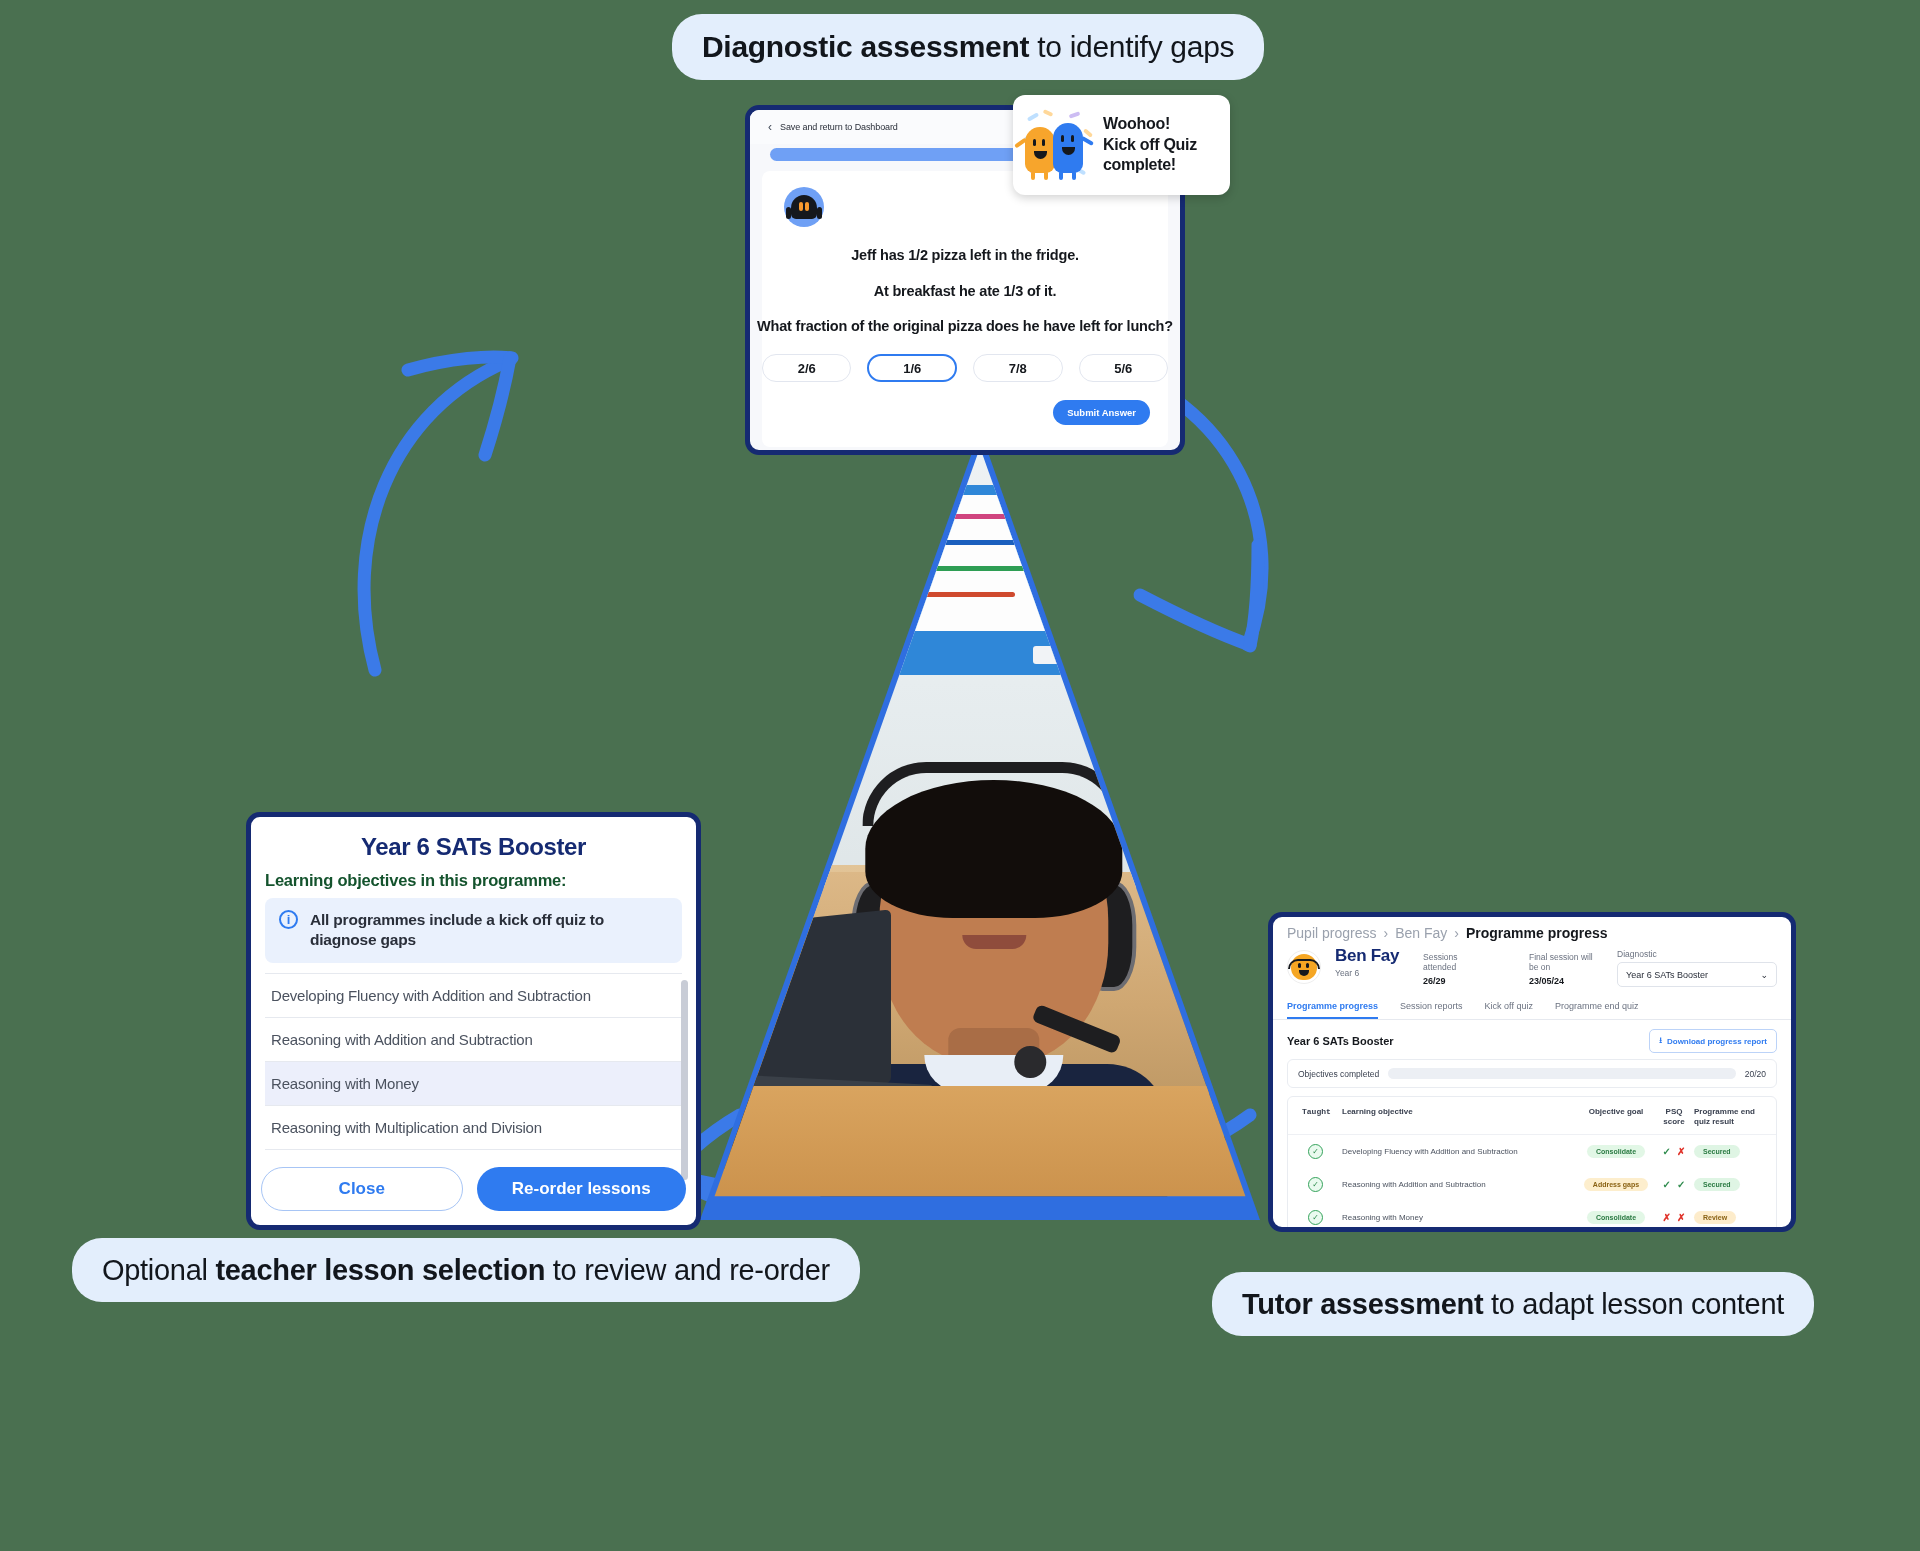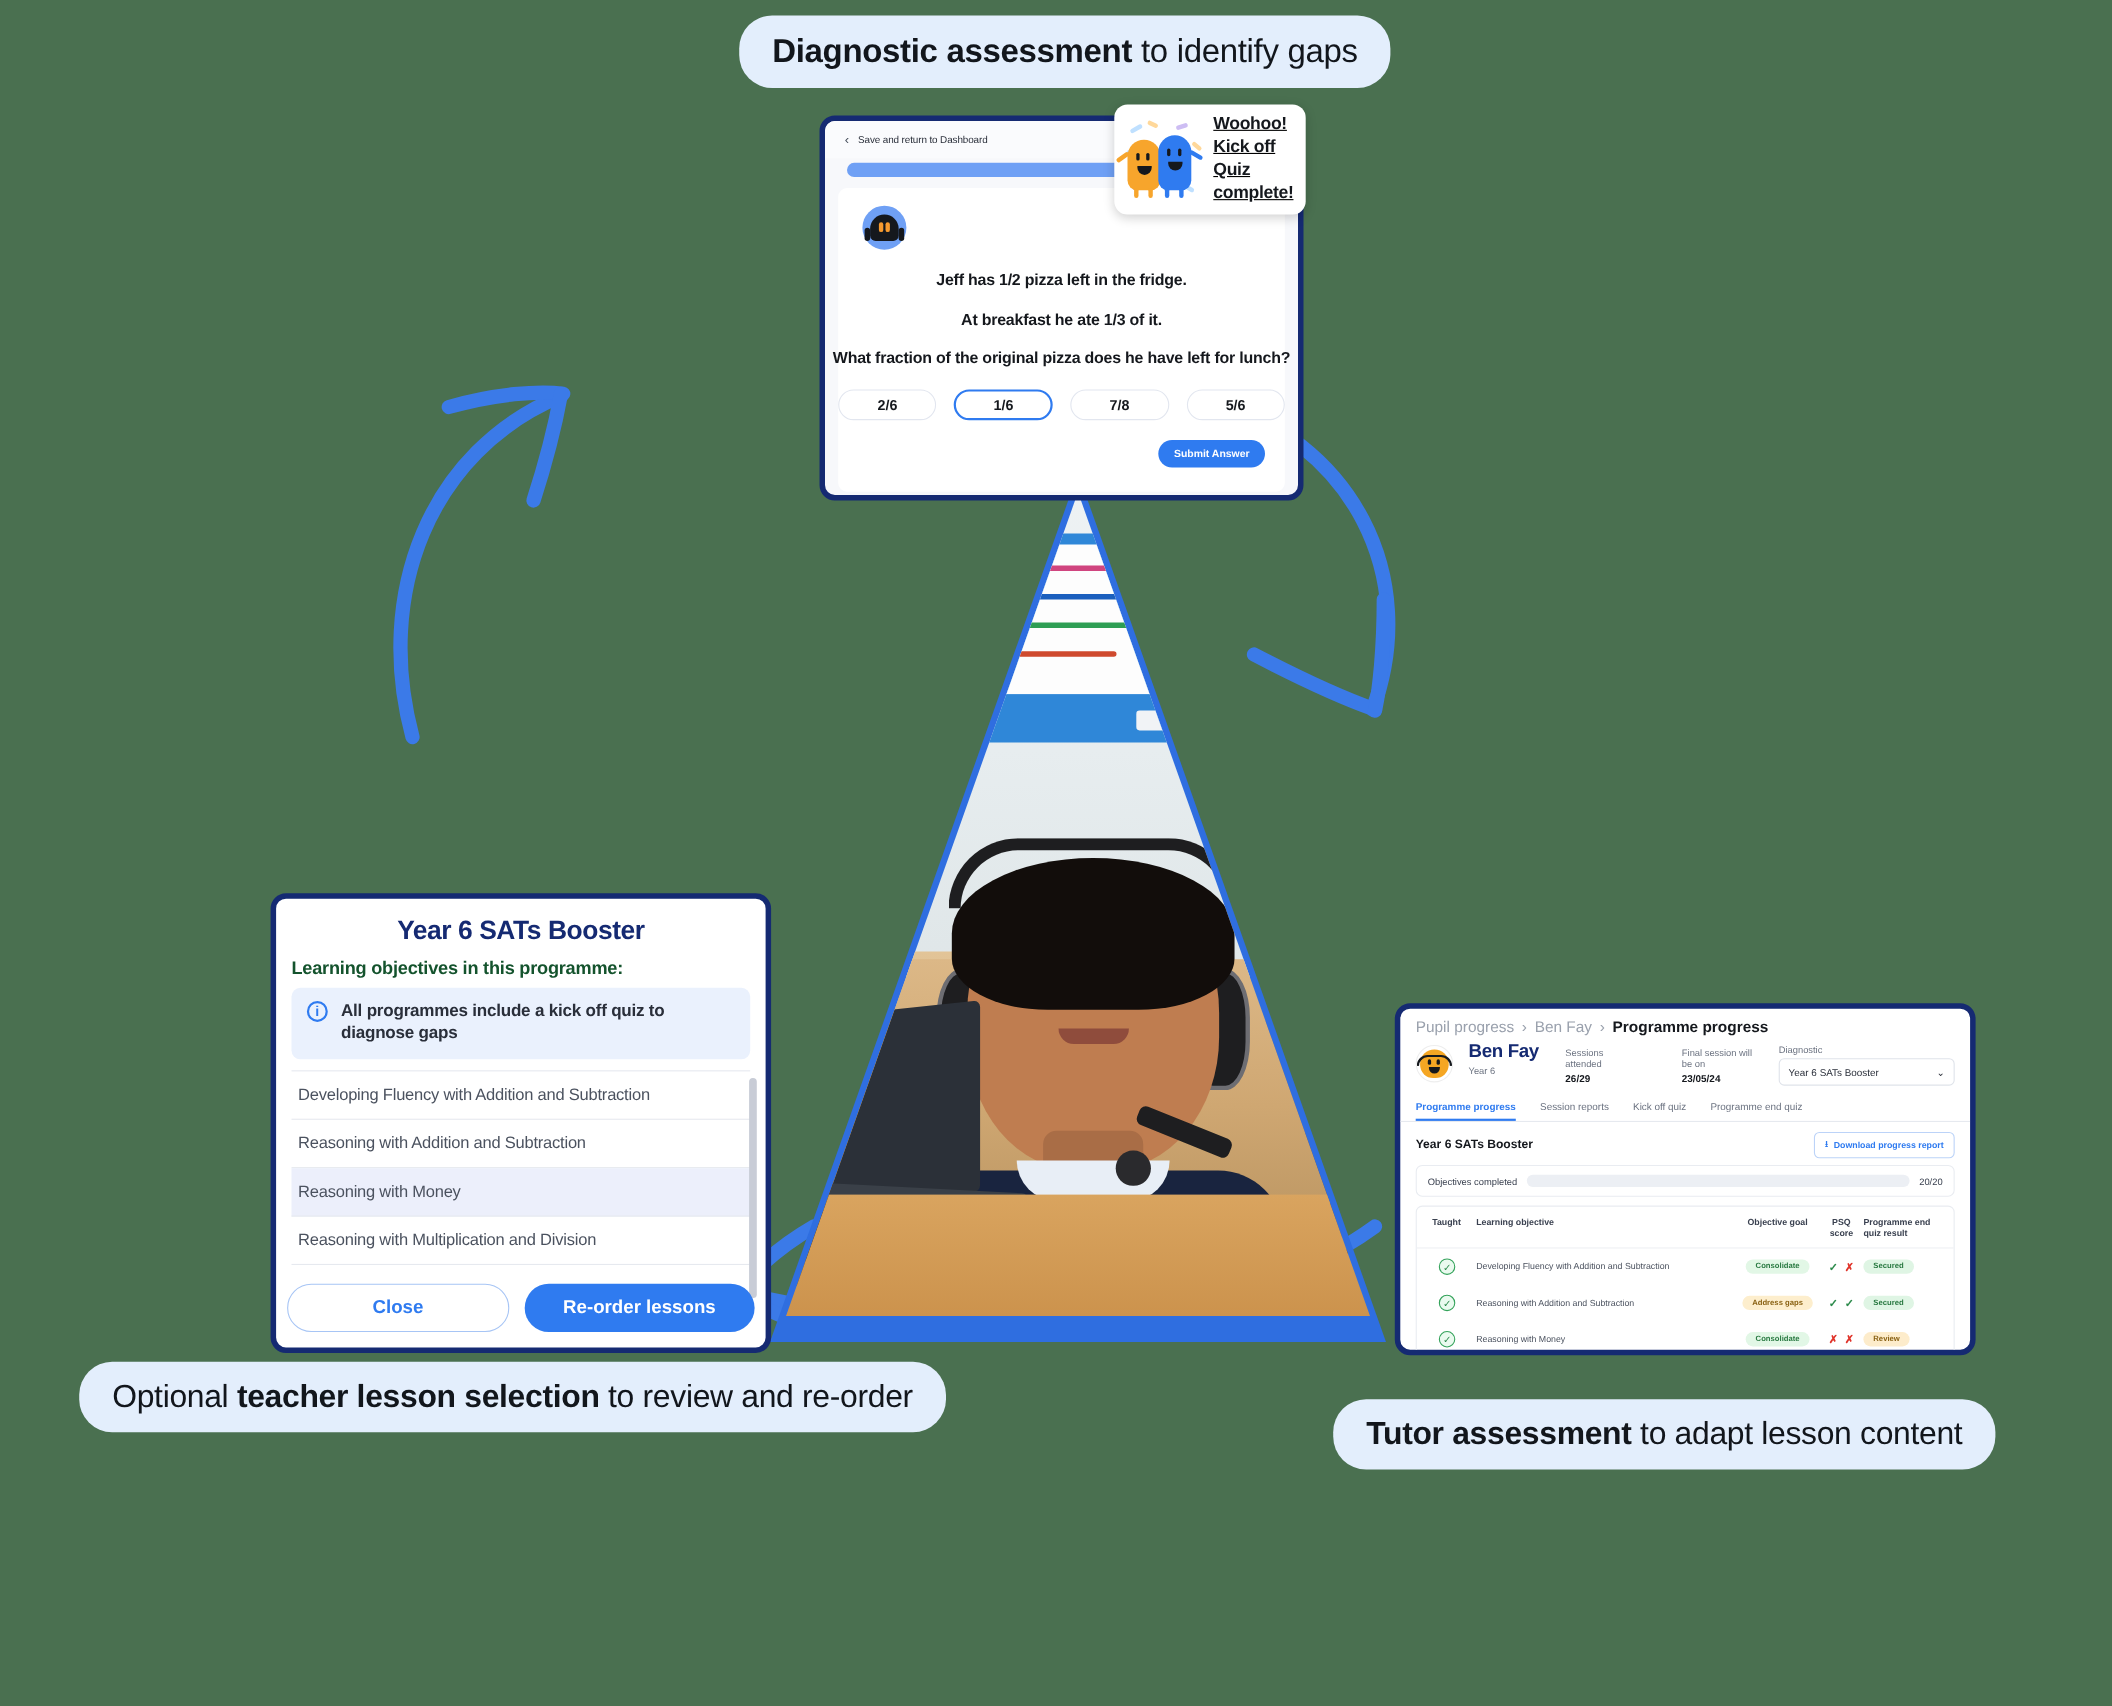--- a/index.html
+++ b/index.html
@@ -144,23 +144,23 @@
   .opts { position:absolute; top:183px; left:0; right:0; display:flex; justify-content:center; gap:16px; }
   .opt { width:92px; height:28px; border:1.5px solid #e2e6ef; border-radius:16px;
          display:flex; align-items:center; justify-content:center;
          font-weight:700; font-size:13px; color:#15181d; background:#fff; }
   .opt.sel { border-color:#2f7bf0; border-width:2px; }
   .submit-btn { position:absolute; right:18px; bottom:22px; background:#2f7bf0; color:#fff;
                 font-size:9.5px; font-weight:700; padding:7px 14px; border-radius:14px; }
 
   
   #woohoo {
-    position:absolute; left:1013px; top:95px; width:174px; height:100px;
+    position:absolute; left:1013px; top:95px; width:217px; height:100px;
     background:#fff; border-radius:12px; box-shadow: 0 3px 10px rgba(0,0,0,.18);
-    display:flex; align-items:center; gap:8px; padding: 8px 10px; text-decoration: underline;
+    display:flex; align-items:center; gap:8px; padding: 8px 10px;
   }
   .mascots { width:72px; height:72px; position:relative; flex:none; }
   .mb { position:absolute; bottom:8px; width:30px; height:46px; border-radius:15px 15px 9px 9px; }
   .mb.o { left:2px; background:#f7a52c; }
   .mb.b { left:30px; background:#2f7bf0; height:50px; bottom:8px; }
   .m-eye { position:absolute; top:12px; width:3px; height:7px; background:#15181d; border-radius:2px; }
   .mb.o .m-eye.l{left:8px;} .mb.o .m-eye.r{left:17px;}
   .mb.b .m-eye.l{left:8px;} .mb.b .m-eye.r{left:18px;}
   .m-mouth { position:absolute; top:24px; left:9px; width:13px; height:8px;
              background:#15181d; border-radius:0 0 9px 9px; }
@@ -218,21 +218,21 @@
   .obj-box { margin:0 14px; border:1px solid #e9ecf1; border-radius:6px; padding:8px 10px;
              display:flex; align-items:center; gap:9px; }
   .obj-lbl { font-size:8.5px; color:#3a4150; white-space:nowrap; }
   .obj-track { flex:1; height:11px; background:#eceff4; border-radius:7px; overflow:hidden; }
   .obj-fill { height:100%; background:#2f7bf0; border-radius:7px; }
   .obj-count { font-size:8.5px; color:#3a4150; }
   .tbl-box { margin:8px 14px 0; border:1px solid #e9ecf1; border-radius:6px; }
   .tbl-h { display:flex; align-items:flex-start; padding:10px 8px 7px; border-bottom:1px solid #eef0f4; }
   .tbl-h div, .tbl-r div { font-size:8px; }
   .tbl-h div { color:#3a4150; font-weight:700; line-height:1.25; }
-  .c-taught { width:46px; text-align:left; padding-left:6px;}
+  .c-taught { width:46px; text-align:left; padding-left:6px;font-family:Liberation Mono, monospace;}
   .c-obj { flex:1; }
   .c-goal { width:76px; text-align:center; }
   .c-psq { width:40px; text-align:center; }
   .c-res { width:74px; }
   .tbl-r { display:flex; align-items:center; padding:9px 8px; }
   .tick-c { width:15px; height:15px; border:1.4px solid #35a35b; border-radius:50%; background:#eafaef;
             display:flex; align-items:center; justify-content:center; color:#2e8b4d; font-size:9px; margin-left:6px;}
   .obj-name { font-size:8px; color:#4b525f; }
   .chip { display:inline-block; padding:3px 9px; border-radius:9px; font-size:7px; font-weight:700; }
   .chip.green { background:#e2f7e6; color:#2a7a42; }

